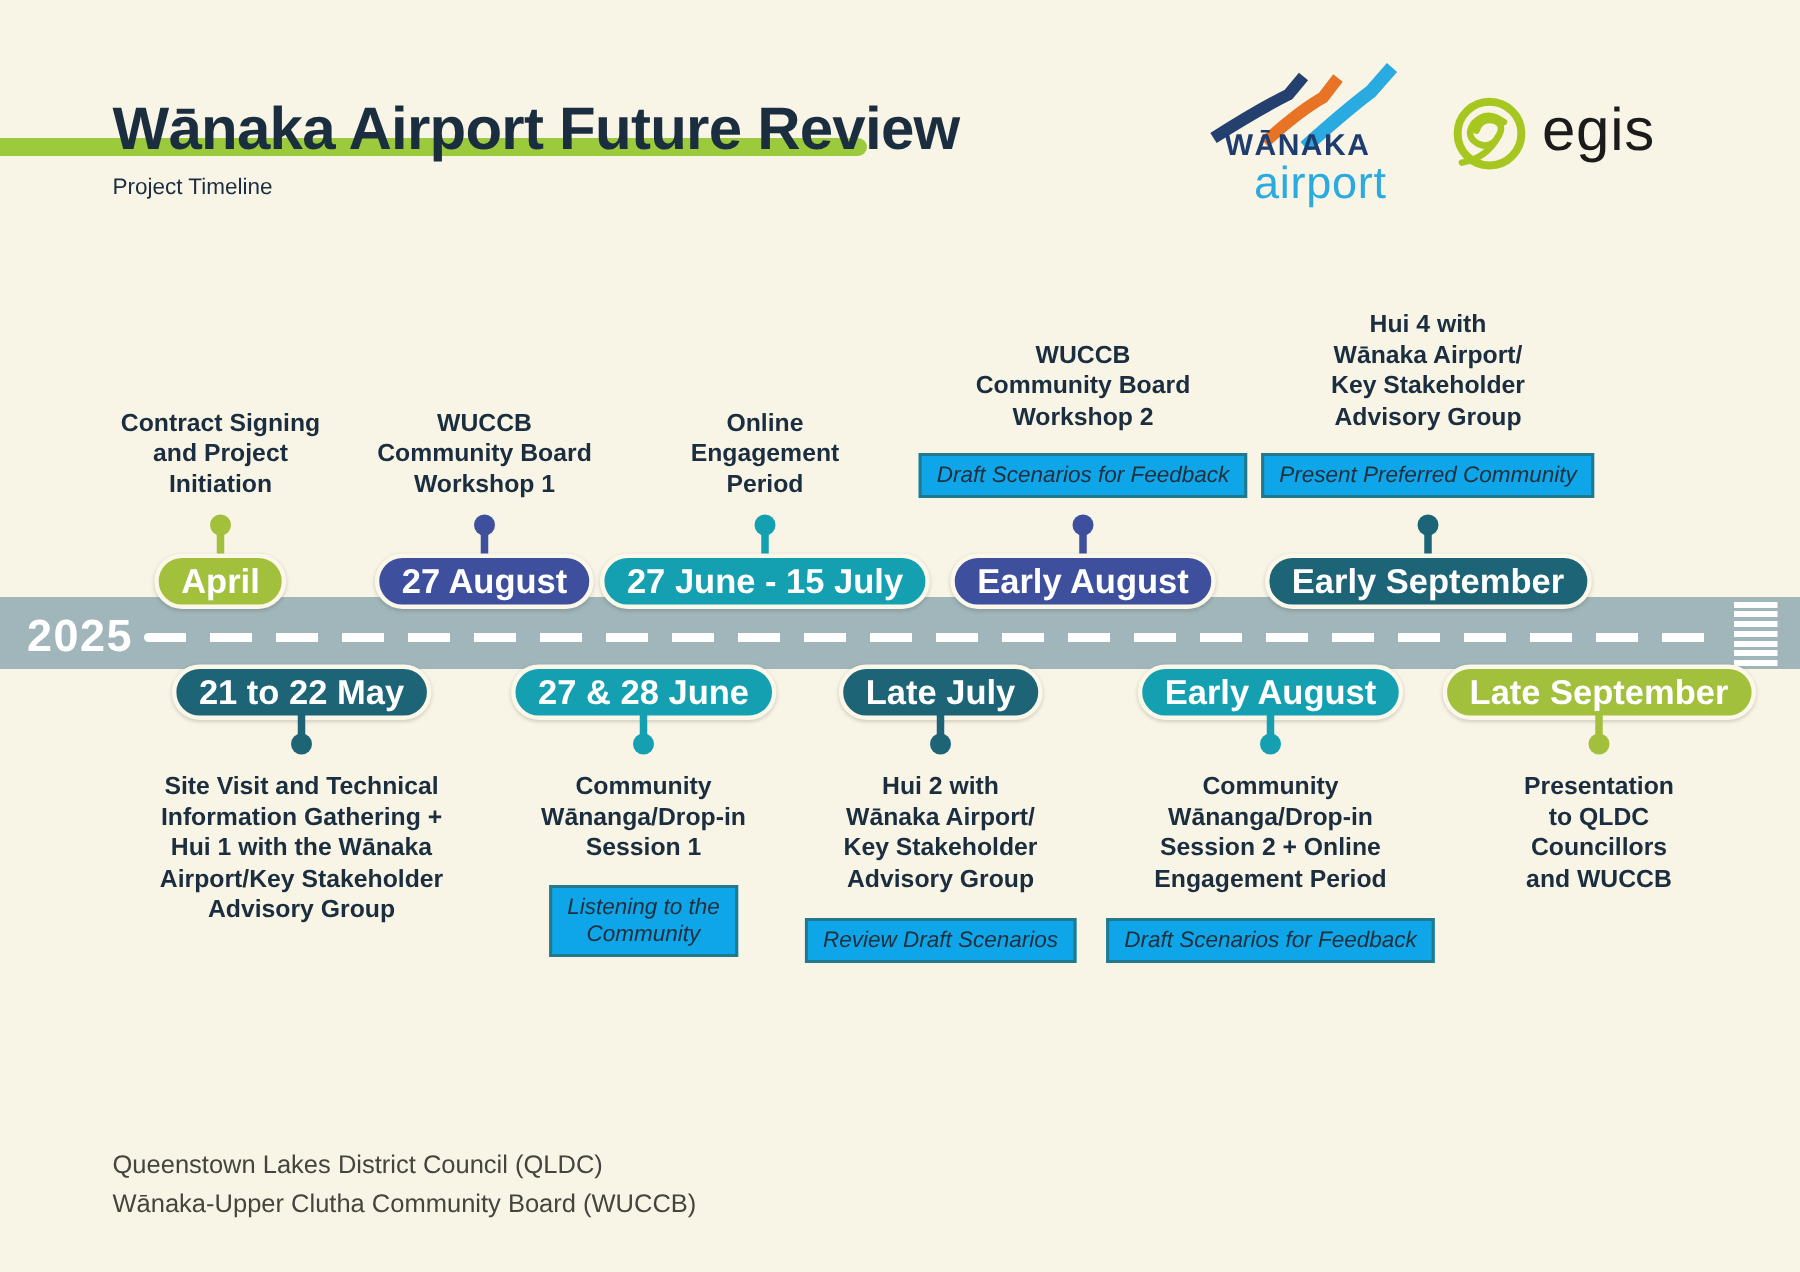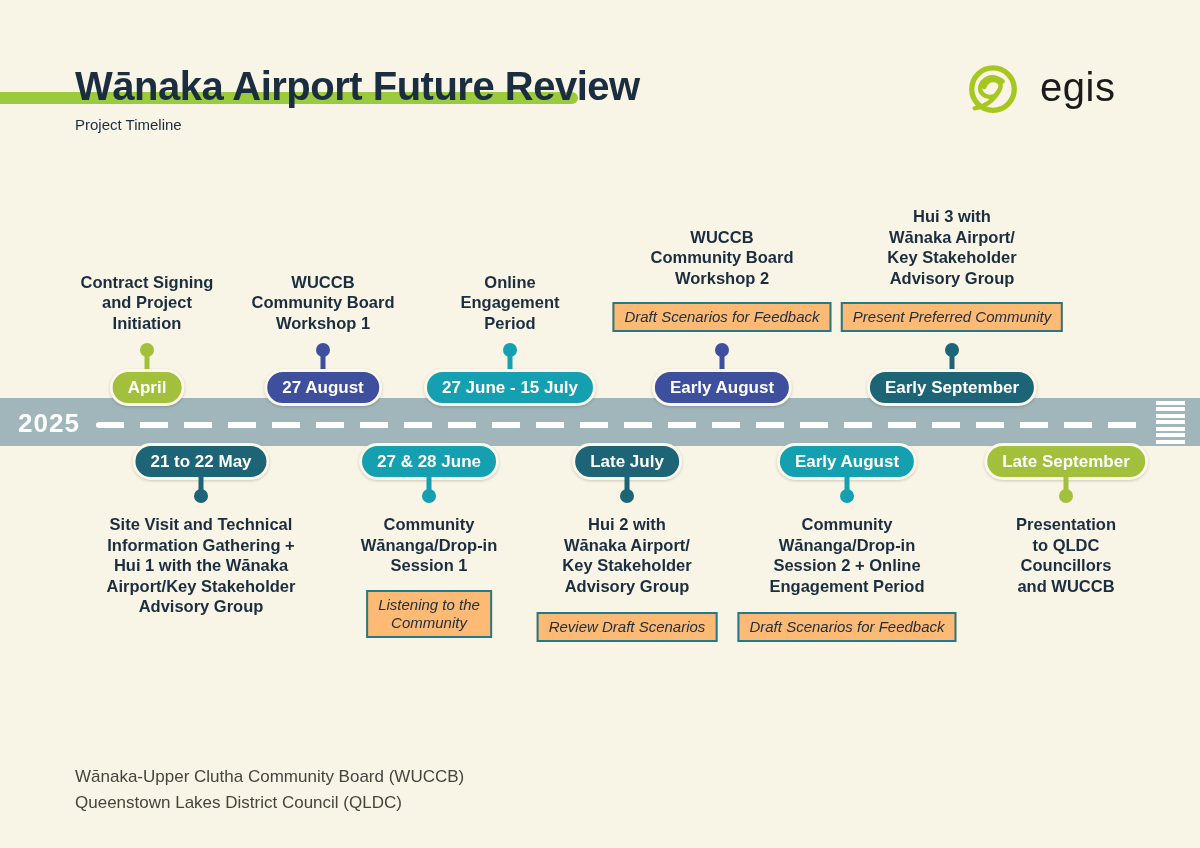--- a/index.html
+++ b/index.html
@@ -14,76 +14,85 @@
   .page-subtitle{position:absolute;left:75px;top:116px;font-size:15px;color:var(--navy);}
 
   
   .wanaka-logo{position:absolute;left:804px;top:40px;width:150px;height:112px;}
   .wanaka-swoosh{position:absolute;left:2px;top:2px;}
   .wanaka-name{position:absolute;left:2px;top:46px;width:118px;text-align:center;
     font-size:20px;font-weight:bold;letter-spacing:1px;color:#1e3c6d;}
   .wanaka-sub{position:absolute;left:32px;top:66px;font-size:30px;color:#29abe2;letter-spacing:0.5px;}
   .egis-logo{position:absolute;left:964px;top:62px;width:170px;height:62px;}
   .egis-mark{position:absolute;left:0;top:0;}
-  .egis-name{position:absolute;left:64px;top:3px;font-size:40px;color:#1b1b1b;letter-spacing:0.5px;margin-left:12px;}
+  .egis-name{position:absolute;left:64px;top:3px;font-size:40px;color:#1b1b1b;letter-spacing:0.5px;}
 
   
   .band{position:absolute;left:0;top:398px;width:1200px;height:48px;background:var(--band);}
-  .year{position:absolute;left:18px;top:408px;font-size:26px;font-weight:bold;color:#ffffff;letter-spacing:1px;}
+  .year{position:absolute;left:18px;top:408px;font-size:30px;font-weight:bold;color:#ffffff;letter-spacing:1px;}
   .dash-line{position:absolute;left:96px;top:422px;width:1052px;height:6px;
     background:repeating-linear-gradient(to right,#ffffff 0 28px,rgba(255,255,255,0) 28px 44px);
     border-radius:3px;}
   .runway{position:absolute;left:1156px;top:401px;width:29px;height:45px;
     background:repeating-linear-gradient(to bottom,#ffffff 0 4px,rgba(255,255,255,0) 4px 6.5px);}
 
   
   .ev{position:absolute;top:0;width:0;height:100%;}
   .ev > *{position:absolute;left:0;transform:translateX(-50%);}
   .c-green{--accent:var(--green);}
   .c-indigo{--accent:var(--indigo);}
   .c-teal{--accent:var(--teal);}
   .c-darkteal{--accent:var(--darkteal);}
 
   .ev-label{width:max-content;max-width:260px;text-align:center;white-space:pre-line;
     font-size:16.5px;font-weight:bold;color:var(--navy);line-height:20.5px;}
   .ev.top .ev-label{bottom:515px;}
   .ev.top.has-tag .ev-label{bottom:560px;}
   .ev.bottom .ev-label{top:514px;}
 
-  .ev-tag{width:max-content;background:#fdba74;border:2px solid var(--box_border);
+  .ev-tag{width:max-content;background:#0ea5e9;border:2px solid var(--box_border);
     color:#22303d;font-style:italic;font-size:15px;line-height:18px;padding:4px 10px;
     text-align:center;white-space:pre-line;}
   .ev.top .ev-tag{top:302px;}
 
   .ev-dot{width:14px;height:14px;border-radius:50%;background:var(--accent);}
   .ev.top .ev-dot{top:343px;}
   .ev.bottom .ev-dot{top:489px;}
   .ev-stem{width:5px;background:var(--accent);}
   .ev.top .ev-stem{top:350px;height:24px;}
   .ev.bottom .ev-stem{top:474px;height:18px;}
 
   .ev-pill{height:31px;display:flex;align-items:center;justify-content:center;
-    padding:0 15px;background:var(--accent);color:#ffffff;font-weight:bold;font-size:17px;
+    padding:0 15px;background:var(--accent);color:#ffffff;font-weight:bold;font-size:23px;
     white-space:nowrap;border:3px solid #fbf8ea;border-radius:20px;
     box-shadow:0 1px 3px rgba(0,0,0,0.18);}
   .ev.top .ev-pill{top:369px;}
   .ev.bottom .ev-pill{top:443px;}
 
   
   .footer{position:absolute;left:75px;top:764px;font-size:17px;line-height:26px;color:#45453e;}
 </style>
 </head>
 <body>
 
 <div id="stage">
 
   <div class="title-bar"></div>
   <div class="page-title">Wānaka Airport Future Review</div>
   <div class="page-subtitle">Project Timeline</div>
 
+  <div class="wanaka-logo">
+    <svg class="wanaka-swoosh" width="140" height="58" viewBox="0 0 140 58">
+      <path d="M3,50 Q33,31 53,21 L63,9" stroke="#24406e" stroke-width="8" fill="none"></path>
+      <path d="M37,53 Q60,32 76,23 L86,10" stroke="#e87325" stroke-width="8" fill="none"></path>
+      <path d="M64,56 Q92,31 108,19 L122,3" stroke="#29aae1" stroke-width="9" fill="none"></path>
+    </svg>
+    <div class="wanaka-name">WĀNAKA</div>
+    <div class="wanaka-sub">airport</div>
+  </div>
 
   <div class="egis-logo">
     <svg class="egis-mark" width="58" height="58" viewBox="0 0 60 60">
       <circle cx="30" cy="28" r="22" fill="none" stroke="#a6c71f" stroke-width="5.5"></circle>
       <path d="M40,20 Q28,11 19,21 Q13,30 22,35 Q31,39 36,30 Q41,22 33,19 Q24,17 21,26" fill="none" stroke="#a6c71f" stroke-width="4.5" stroke-linecap="round"></path>
       <path d="M36,30 Q28,45 11,48" fill="none" stroke="#a6c71f" stroke-width="4.5" stroke-linecap="round"></path>
     </svg>
     <div class="egis-name">egis</div>
   </div>
 
@@ -123,21 +132,21 @@
     <div class="ev-label">WUCCB
 Community Board
 Workshop 2</div>
     <div class="ev-tag">Draft Scenarios for Feedback</div>
     <div class="ev-dot"></div>
     <div class="ev-stem"></div>
     <div class="ev-pill">Early August</div>
   </div>
 
   <div class="ev top has-tag c-darkteal" style="left:952px">
-    <div class="ev-label">Hui 3 with
+    <div class="ev-label">Hui 4 with
 Wānaka Airport/
 Key Stakeholder
 Advisory Group</div>
     <div class="ev-tag">Present Preferred Community</div>
     <div class="ev-dot"></div>
     <div class="ev-stem"></div>
     <div class="ev-pill">Early September</div>
   </div>
 
   <div class="ev bottom c-darkteal" style="left:201px">
@@ -188,17 +197,17 @@
     <div class="ev-pill">Late September</div>
     <div class="ev-stem"></div>
     <div class="ev-dot"></div>
     <div class="ev-label">Presentation
 to QLDC
 Councillors
 and WUCCB</div>
   </div>
 
   <div class="footer">
+    <div>Queenstown Lakes District Council (QLDC)</div>
     <div>Wānaka-Upper Clutha Community Board (WUCCB)</div>
-    <div>Queenstown Lakes District Council (QLDC)</div>
   </div>
 
 </div>
 
 </body></html>

